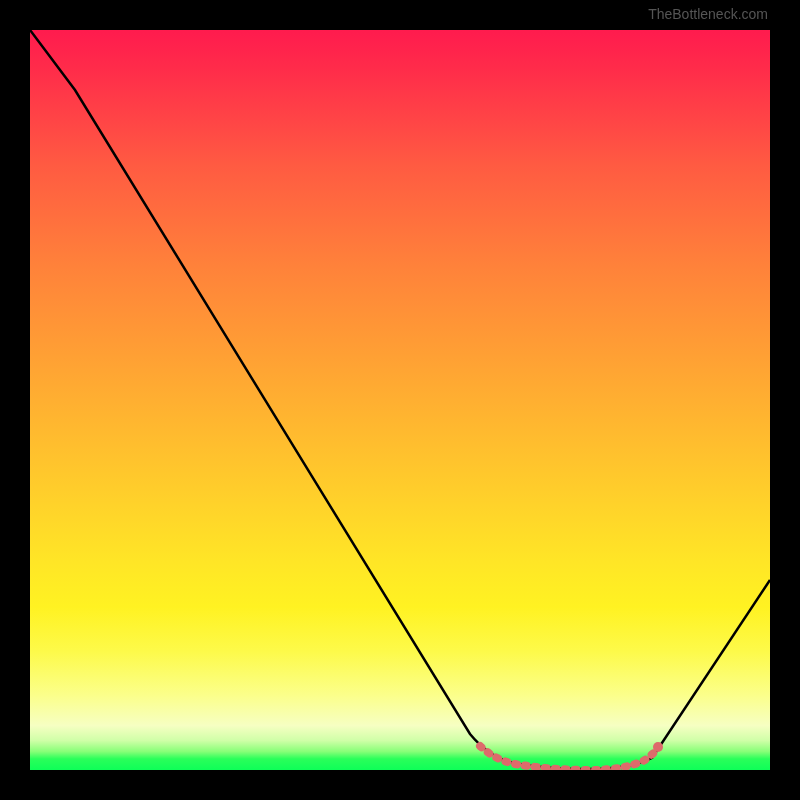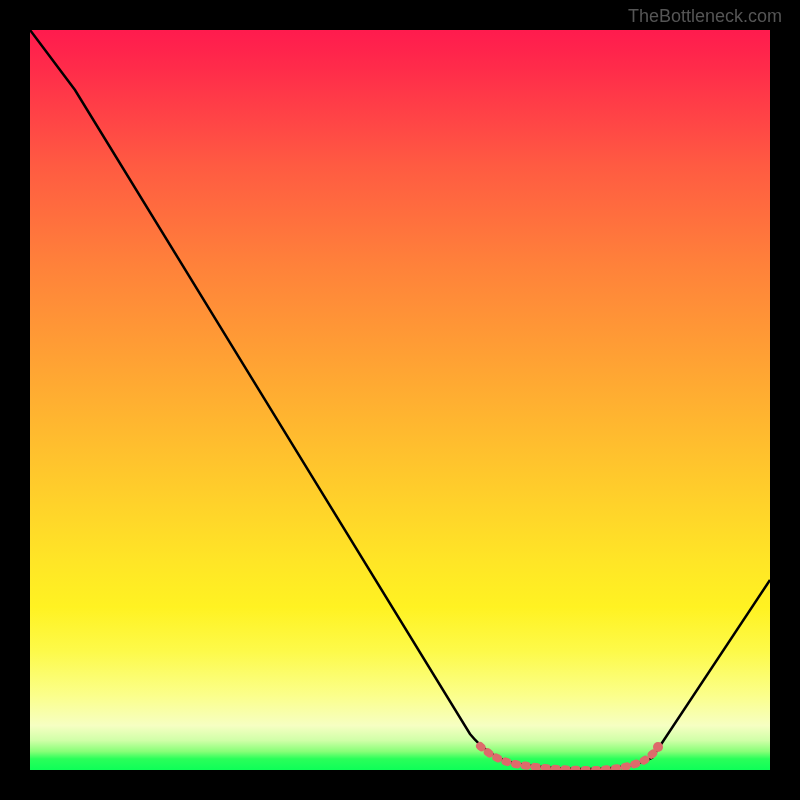--- a/index.html
+++ b/index.html
@@ -12,23 +12,23 @@
       width: 800px;
       height: 800px;
       background: #000;
       position: relative;
       font-family: Arial, sans-serif;
     }
     
     .watermark {
       position: absolute;
       top: 6px;
-      right: 18px;
+      right: 32px;
       color: #555;
-      font-size: 18px;
+      font-size: 14px;
       font-weight: normal;
       z-index: 10;
     }
     
     .chart-area {
       position: absolute;
       top: 30px;
       left: 30px;
       width: 740px;
       height: 740px;

